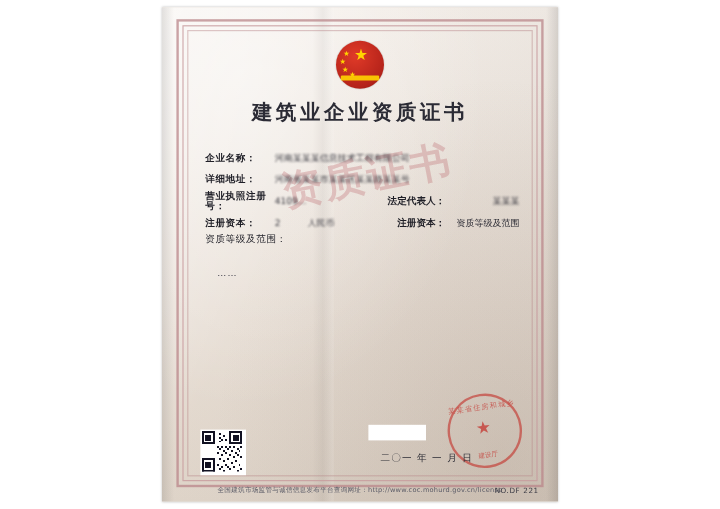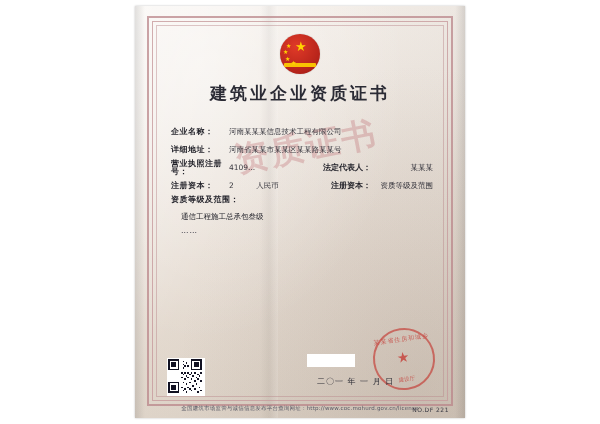--- a/index.html
+++ b/index.html
@@ -201,23 +201,23 @@
   
   .scope {
     position: absolute;
     left: 36px;
     top: 188px;
     width: 250px;
     font-size: 8px;
     color: #23232b;
   }
   .scope .scope-lbl {
-    font-weight: bold;
+    font-weight: normal;
     letter-spacing: 0.5px;
-    margin-bottom: 7px;
+    margin-bottom: 18px;
   }
   .scope .scope-item {
     margin-left: 10px;
     font-size: 7.5px;
     margin-bottom: 4px;
   }
   .scope .scope-dots {
     margin-left: 10px;
     font-size: 7.5px;
     letter-spacing: 1px;
@@ -390,21 +390,20 @@
       <div class="row split">
         <div class="lbl">注册资本：</div>
         <div class="val blurred">2　　　人民币</div>
         <div class="lbl2">注册资本：</div>
         <div class="val2">资质等级及范围</div>
       </div>
     </div>
 
     <div class="scope">
       <div class="scope-lbl">资质等级及范围：</div>
-      <div class="scope-item">通信工程施工总承包叁级</div>
       <div class="scope-dots">……</div>
     </div>
 
     <div class="seal">
       <div class="seal-top">某某省住房和城乡</div>
       <div class="seal-star">★</div>
       <div class="seal-bottom">建设厅</div>
     </div>
 
     <div class="issuer">发证机关：</div>

